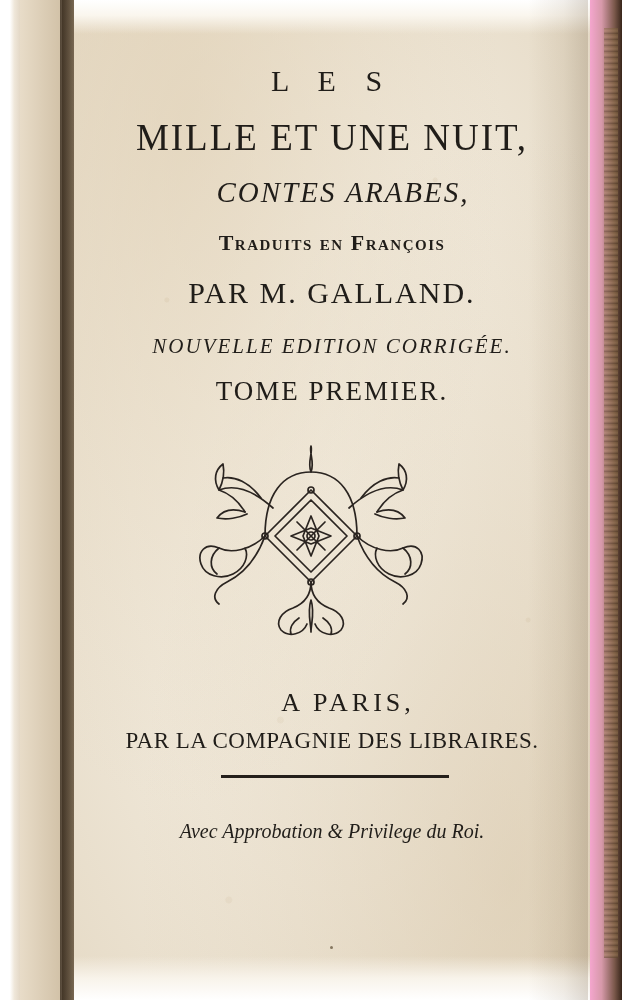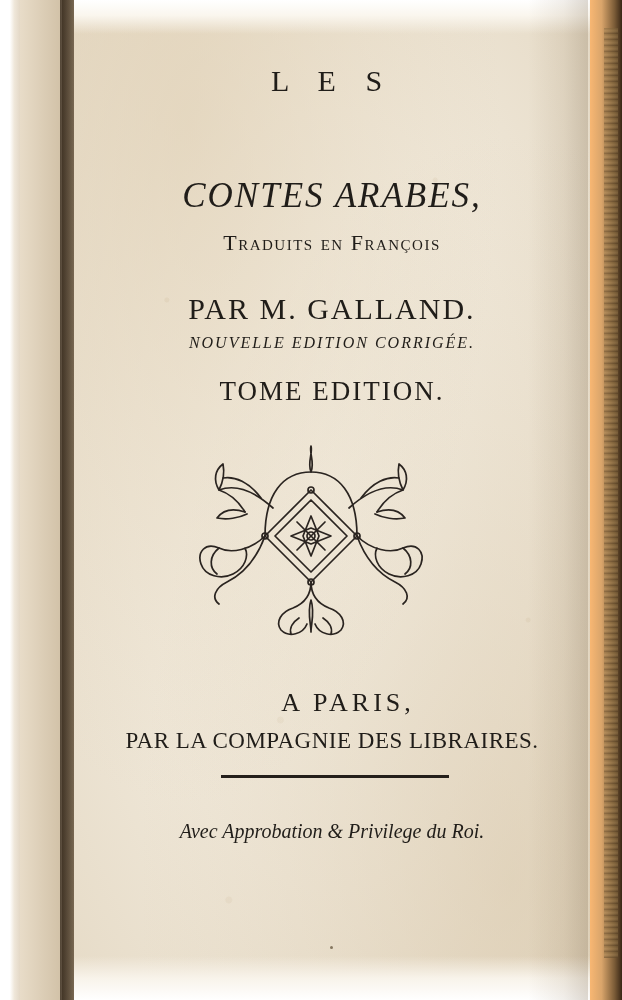--- a/index.html
+++ b/index.html
@@ -5,21 +5,21 @@
   html, body {
     margin: 0;
     padding: 0;
     background: #ffffff;
   }
   .page {
     position: relative;
     width: 622px;
     height: 1000px;
     overflow: hidden;
-    background: #fdba74;
+    background: #f9a8d4;
     font-family: "Liberation Serif", serif;
   }
 
   
   .left-board {
     position: absolute;
     left: 0; top: 0;
     width: 26px; height: 1000px;
     background: linear-gradient(90deg, #ffffff 0%, #ffffff 38%, #efe7da 55%, #e2d6c4 80%, #cbbba3 100%);
   }
@@ -103,33 +103,33 @@
   .t-les {
     position: absolute; top: 64px; left: 0;
     font-size: 30px; letter-spacing: 11px; font-weight: 400;
   }
   .t-mille {
     position: absolute; top: 116px; left: 0;
     font-size: 37px; letter-spacing: 2px; font-weight: 400;
   }
   .t-contes {
     position: absolute; top: 176px; left: 0;
-    font-size: 35px; font-style: italic; letter-spacing: 2px;
+    font-size: 29px; font-style: italic; letter-spacing: 2px; padding-left: 11px;
   }
   .t-traduits {
     position: absolute; top: 230px; left: 0;
-    font-size: 22px; letter-spacing: 1.5px;
+    font-size: 22px; letter-spacing: 1.5px; font-weight: bold;
   }
   .t-galland {
-    position: absolute; top: 292px; left: 0;
+    position: absolute; top: 276px; left: 0;
     font-size: 30px; letter-spacing: 2px;
   }
   .t-nouvelle {
     position: absolute; top: 334px; left: 0;
-    font-size: 16px; font-style: italic; letter-spacing: 2px;
+    font-size: 21px; font-style: italic; letter-spacing: 2px;
   }
   .t-tome {
     position: absolute; top: 376px; left: 0;
     font-size: 27px; letter-spacing: 2px;
   }
   .t-paris {
     position: absolute; top: 688px; left: 16px;
     font-size: 26px; letter-spacing: 4px;
   }
   .t-compagnie {
@@ -187,30 +187,31 @@
   <div class="gutter-dark"></div>
 
   <div class="leaf"></div>
   <div class="leaf-top-edge"></div>
   <div class="leaf-bottom-edge"></div>
 
   <div class="content">
 
     <div class="line t-les sc">L E S</div>
 
+    <div class="line t-mille sc">MILLE ET UNE NUIT,</div>
 
     <div class="line t-contes sc">CONTES ARABES,</div>
 
     <div class="line t-traduits sc">Traduits en François</div>
 
     <div class="line t-galland sc">PAR M. GALLAND.</div>
 
     <div class="line t-nouvelle sc">NOUVELLE EDITION CORRIGÉE.</div>
 
-    <div class="line t-tome sc">TOME EDITION.</div>
+    <div class="line t-tome sc">TOME PREMIER.</div>
 
     <div class="line t-paris sc">A PARIS,</div>
 
     <div class="line t-compagnie sc">PAR LA COMPAGNIE DES LIBRAIRES.</div>
 
     <div class="rule"></div>
 
 
     <div class="line t-privilege">Avec Approbation &amp; Privilege du Roi.</div>
   </div>

